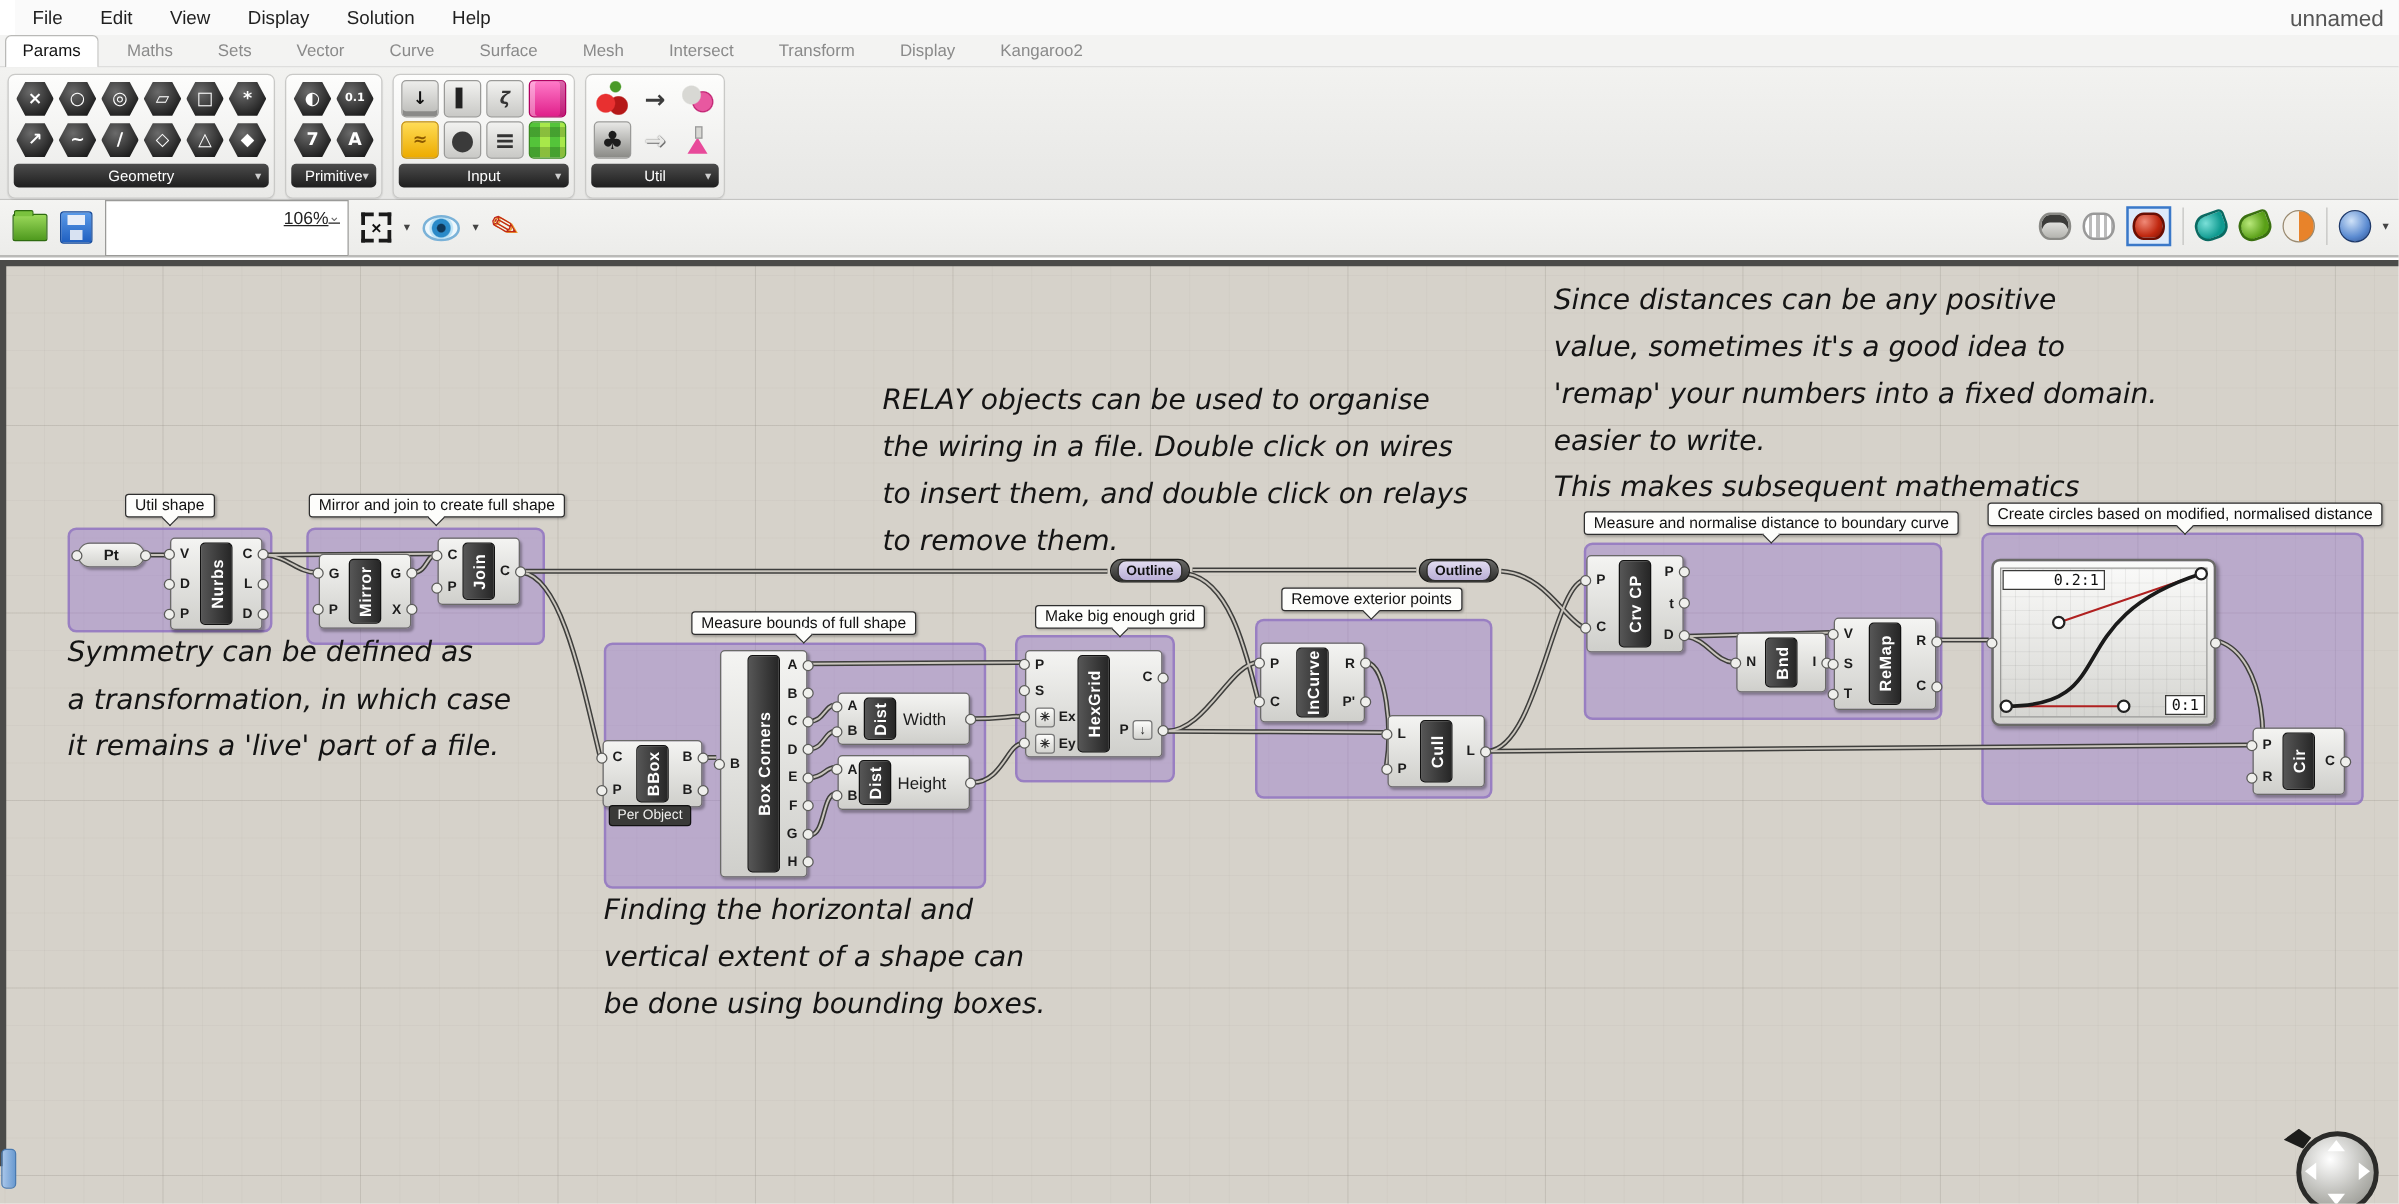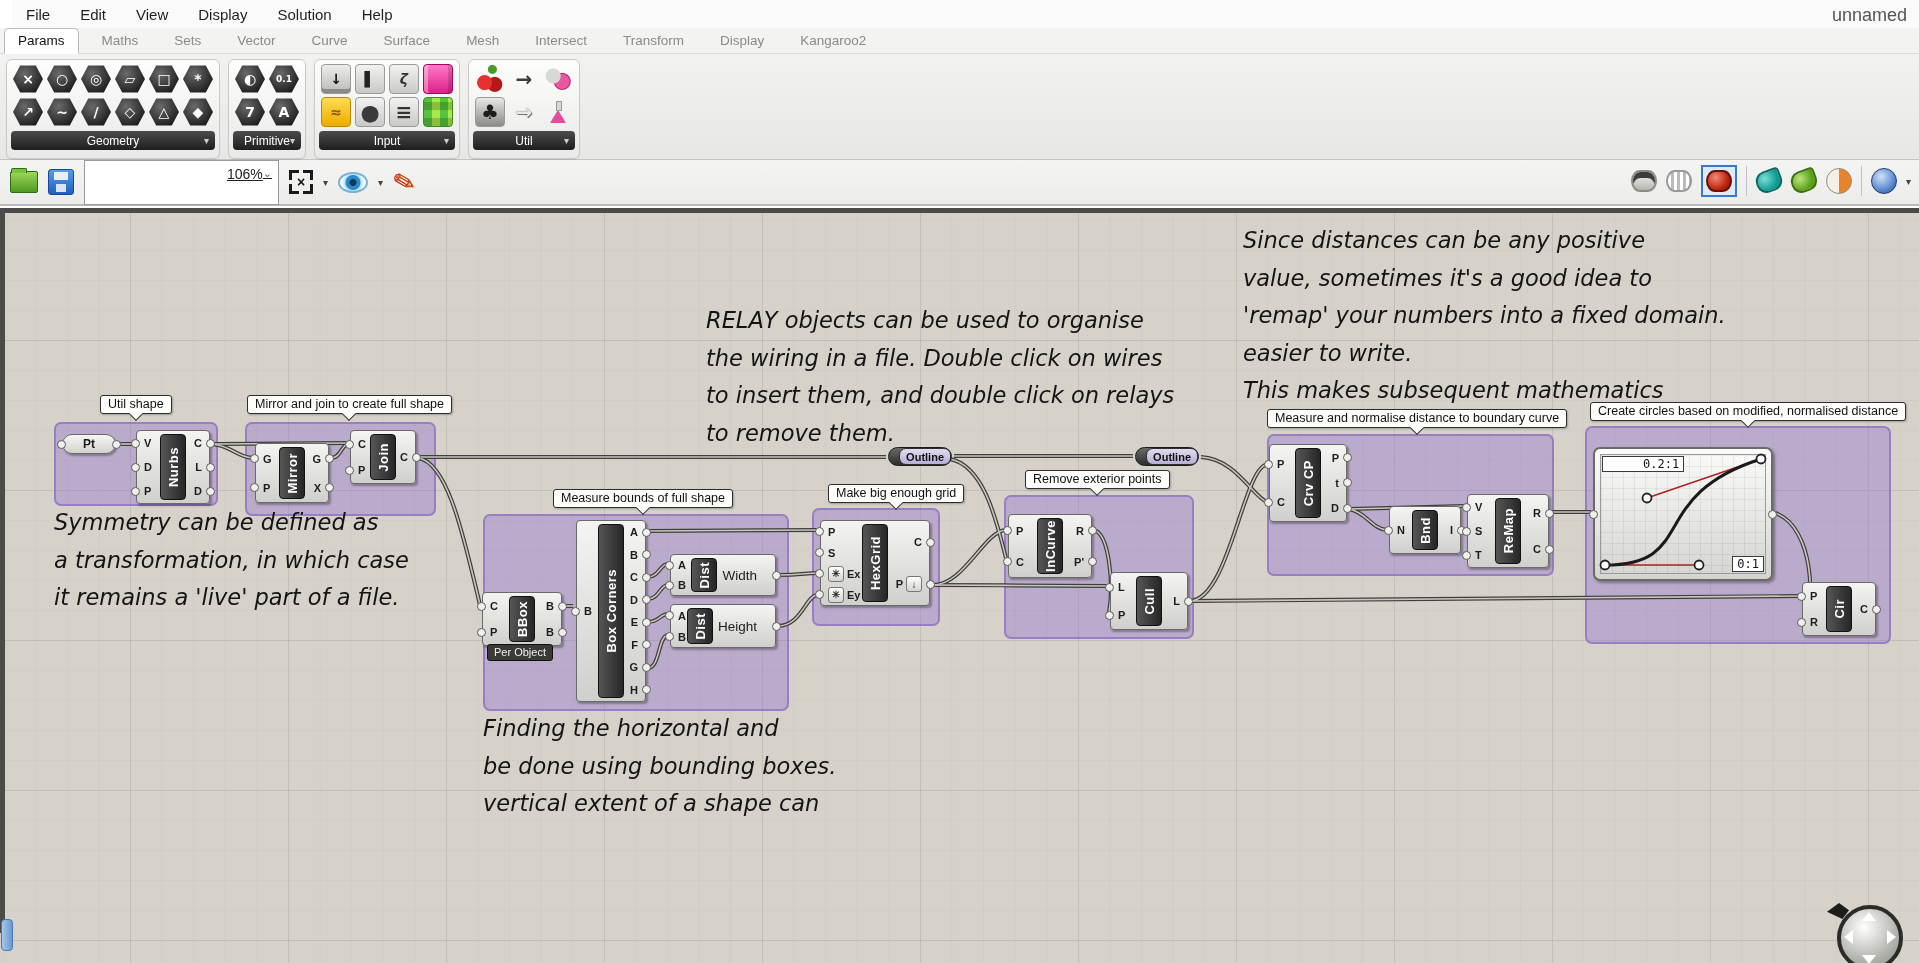--- a/index.html
+++ b/index.html
@@ -105,21 +105,21 @@
   .prow.in .notch{left:-6px;}
   .prow.out .notch{right:-6px;}
   .core{background:linear-gradient(90deg,#565656,#262626);margin:3px 1px;border-radius:4px;border:1px solid #111;color:#fff;display:flex;align-items:center;justify-content:center;width:24px;flex:0 0 auto;}
   .vtext{writing-mode:vertical-rl;transform:rotate(180deg);font:bold 13px "Liberation Sans",sans-serif;letter-spacing:.5px;white-space:nowrap;}
   .side{display:flex;align-items:center;padding:0 4px;font-size:13.5px;color:#1c1c1c;flex:1;}
   .tag{position:absolute;left:4px;bottom:-16px;background:#3a3a38;color:#f0f0ee;font-size:11px;padding:1px 6px 2px;border-radius:3px;border:1px solid #111;white-space:nowrap;}
   .pbtn{width:14px;height:14px;border:1px solid #777;border-radius:3px;background:linear-gradient(#fdfdfb,#d4d4d0);font-size:10px;color:#2a2a2a;display:flex;align-items:center;justify-content:center;flex:0 0 auto;}
   .gh-pill{position:absolute;background:linear-gradient(#f6f6f4,#d2d2ce);border:1.5px solid #6a6a68;border-radius:11px;display:flex;align-items:center;justify-content:center;font:600 12px "Liberation Sans",sans-serif;color:#1c1c1c;box-shadow:1.5px 2px 2px rgba(0,0,0,.3);box-sizing:border-box;z-index:4;}
   .gh-pill .notch{top:50%;margin-top:-4.5px;}
   .gh-pill .nl{left:-6px;} .gh-pill .nr{right:-6px;}
-  .relay{position:absolute;height:19px;width:64px;border-radius:10px;background:linear-gradient(#6a6a68,#2c2c2a);border:1px solid #1a1a18;display:flex;align-items:center;justify-content:flex-end;z-index:4;box-sizing:border-box;}
+  .relay{position:absolute;height:19px;width:64px;border-radius:10px;background:linear-gradient(#6a6a68,#2c2c2a);border:1px solid #1a1a18;display:flex;align-items:center;justify-content:center;z-index:4;box-sizing:border-box;}
   .relay .rlbl{background:linear-gradient(#e2dcf0,#b9aed6);border:1px solid #2f2f2d;border-radius:7px;font:600 11px "Liberation Sans",sans-serif;color:#111;padding:0 6px;height:15px;display:flex;align-items:center;}
 
   .gmapper{position:absolute;left:1593px;top:239px;width:180px;height:134px;background:linear-gradient(#fbfbfa,#d4d4d0);border:2px solid #6a6a68;border-radius:7px;box-shadow:2px 2px 3px rgba(0,0,0,.35);z-index:4;box-sizing:border-box;}
   .gplot{position:absolute;left:5px;top:5px;right:5px;bottom:5px;background:linear-gradient(#f0f1f1,#e0e2e2);border:1px solid #9a9a98;
     background-image:linear-gradient(to right,rgba(0,0,0,.06) 1px,transparent 1px),linear-gradient(to bottom,rgba(0,0,0,.06) 1px,transparent 1px);background-size:11px 11px;}
   .gcl{position:absolute;background:#fff;border:1.5px solid #3a3a38;font:12px "DejaVu Sans Mono",monospace;padding:0 4px;color:#111;}
   .gmapper .notch{top:61px;}
   .gmapper .nl{left:-6px;} .gmapper .nr{right:-6px;}
 
   .navball{position:absolute;right:16px;bottom:-8px;width:58px;height:58px;border-radius:50%;background:radial-gradient(circle at 40% 32%,#ffffff,#b5b5b0 60%,#8a8a84);border:4px solid #2b2b29;z-index:7;}
@@ -732,21 +732,21 @@
       </div>
       <div class="relay" style="left: 888px; top: 239px;">
         <span class="rlbl">Outline</span>
       </div>
       <div class="relay" style="left: 1135px; top: 239px;">
         <span class="rlbl">Outline</span>
       </div>
     </div>
   <div id="notes-layer">
       <div class="note" style="left: 54px; top: 296px;"><div>Symmetry can be defined as</div><div>a transformation, in which case</div><div>it remains a 'live' part of a file.</div></div>
-      <div class="note" style="left: 483px; top: 502px;"><div>Finding the horizontal and</div><div>be done using bounding boxes.</div><div>vertical extent of a shape can</div></div>
+      <div class="note" style="left: 483px; top: 502px;"><div>Finding the horizontal and</div><div>vertical extent of a shape can</div><div>be done using bounding boxes.</div></div>
       <div class="note" style="left: 706px; top: 94px;"><div>RELAY objects can be used to organise</div><div>the wiring in a file. Double click on wires</div><div>to insert them, and double click on relays</div><div>to remove them.</div></div>
       <div class="note" style="left: 1243px; top: 14px;"><div>Since distances can be any positive</div><div>value, sometimes it's a good idea to</div><div>'remap' your numbers into a fixed domain.</div><div>easier to write.</div><div>This makes subsequent mathematics</div></div>
     </div>
 
   <div class="gmapper">
     <div class="gplot"></div>
     <span class="gcl" style="left:7px;top:7px;padding-left:40px;">0.2:1</span>
     <span class="gcl" style="right:7px;bottom:7px;">0:1</span>
     <svg width="176" height="130" style="position:absolute;left:0;top:0;">
       <path d="M10 116 L104 116" stroke="#b02020" stroke-width="1.5" fill="none"></path>

